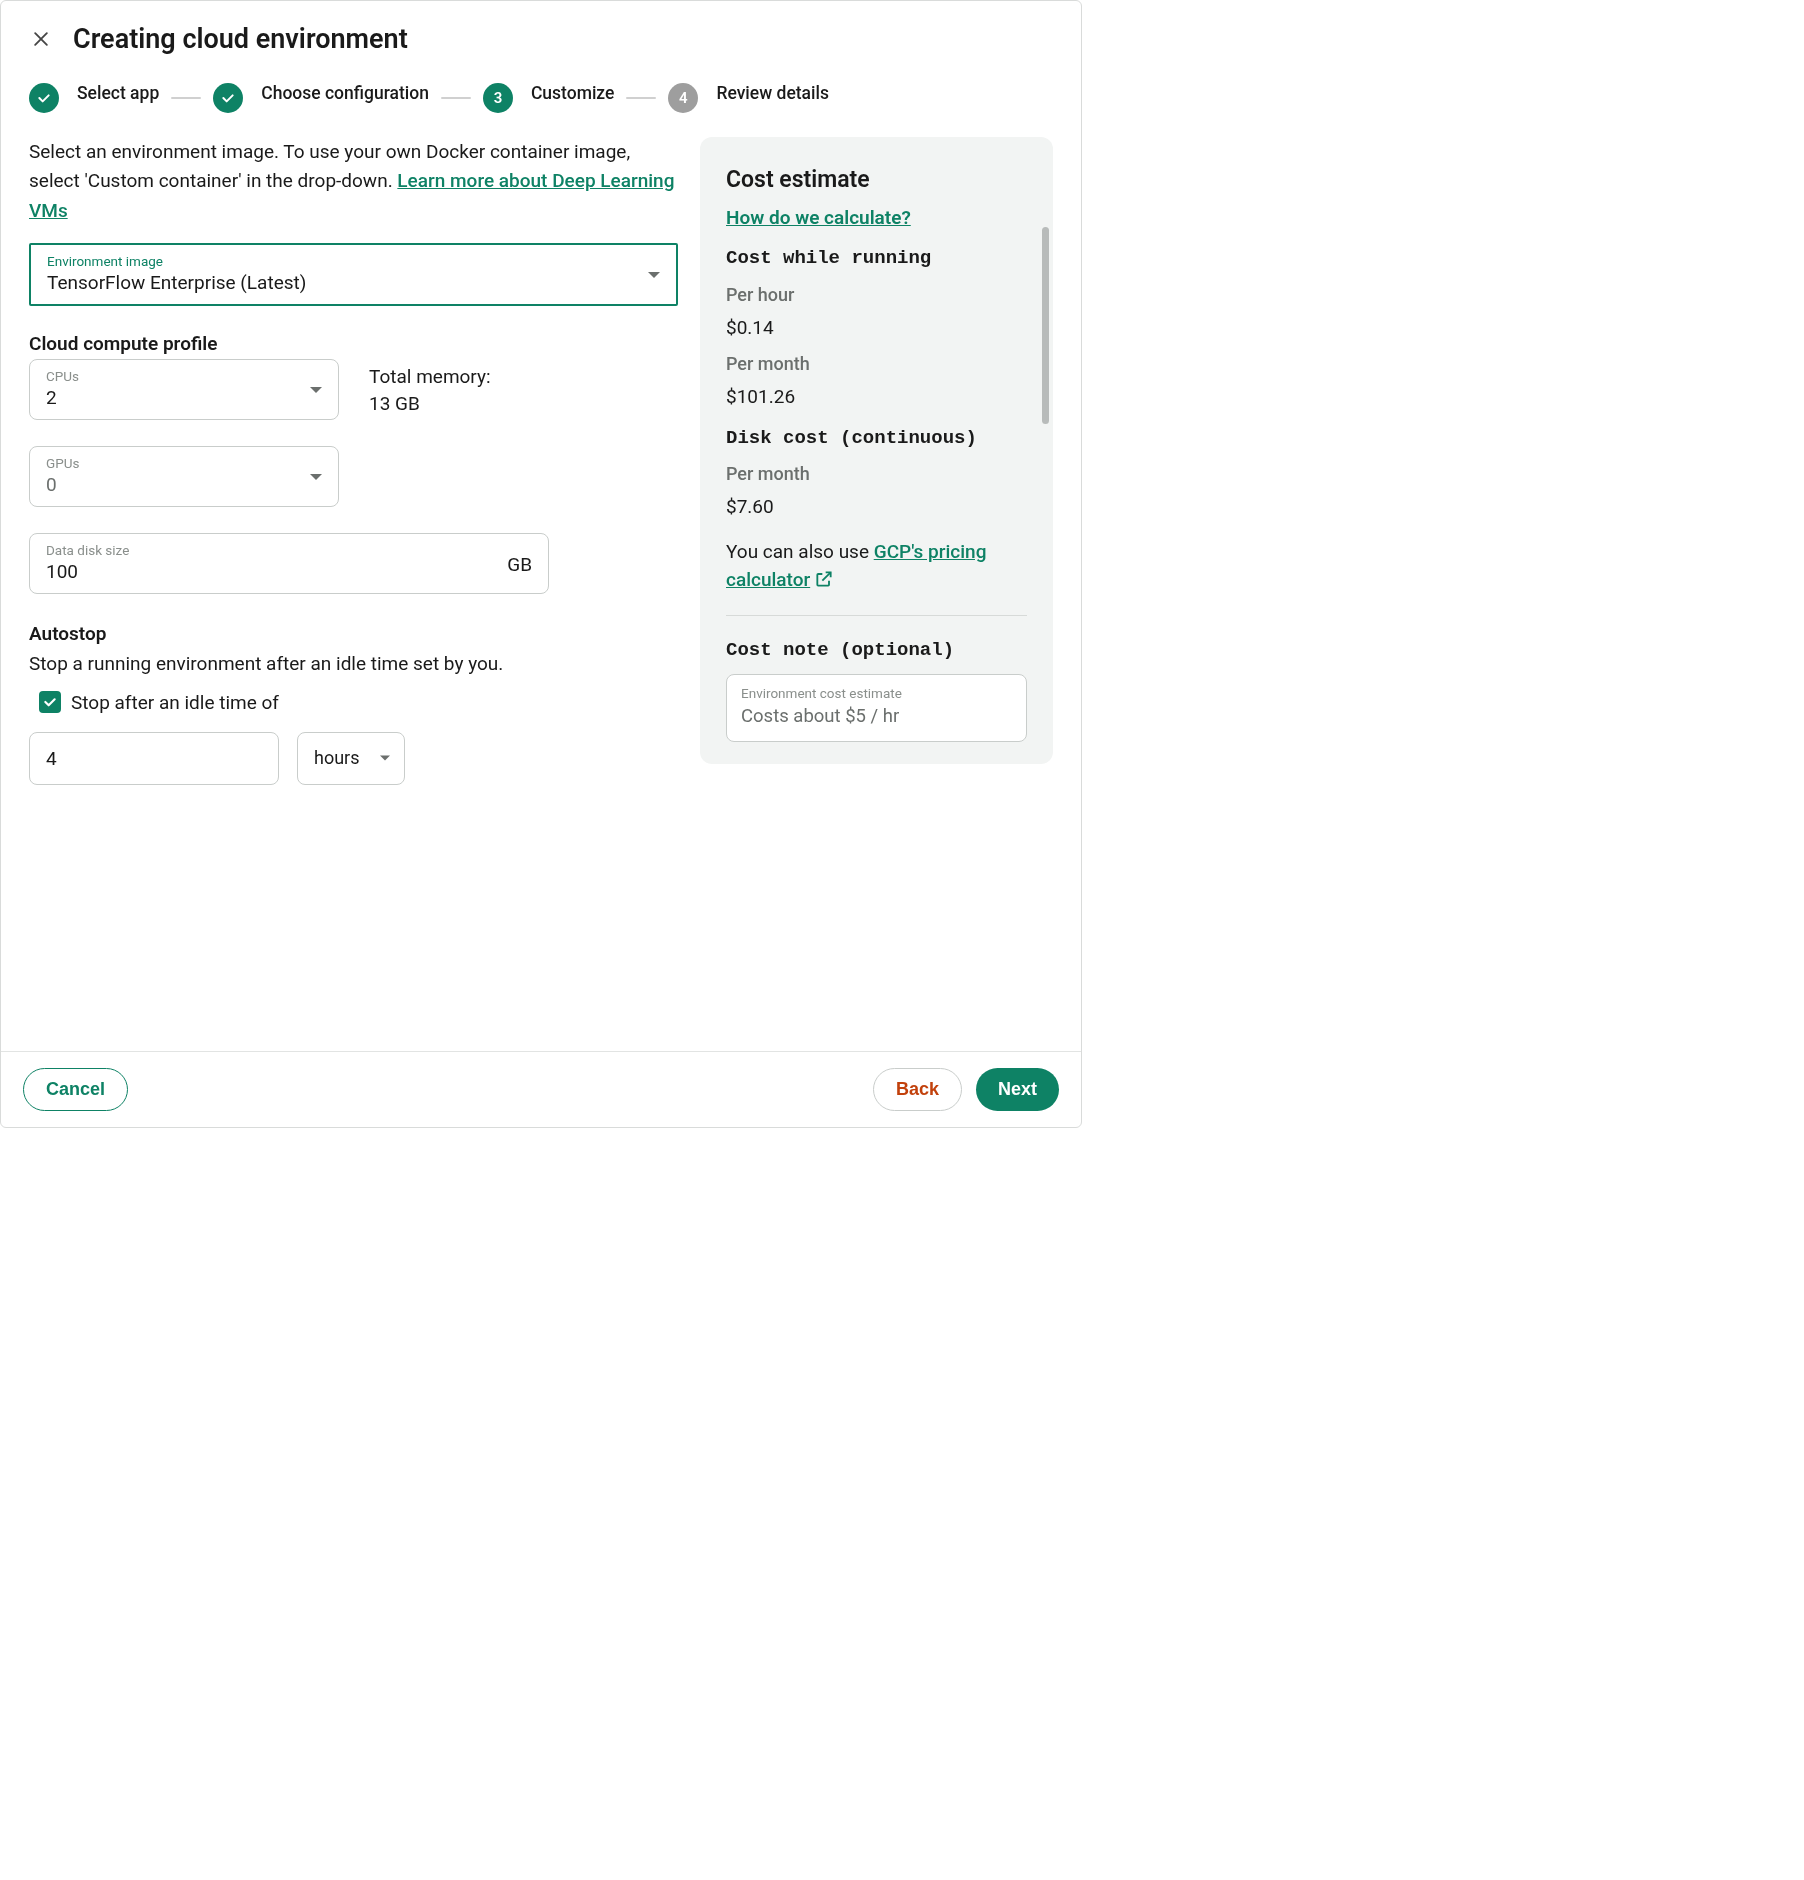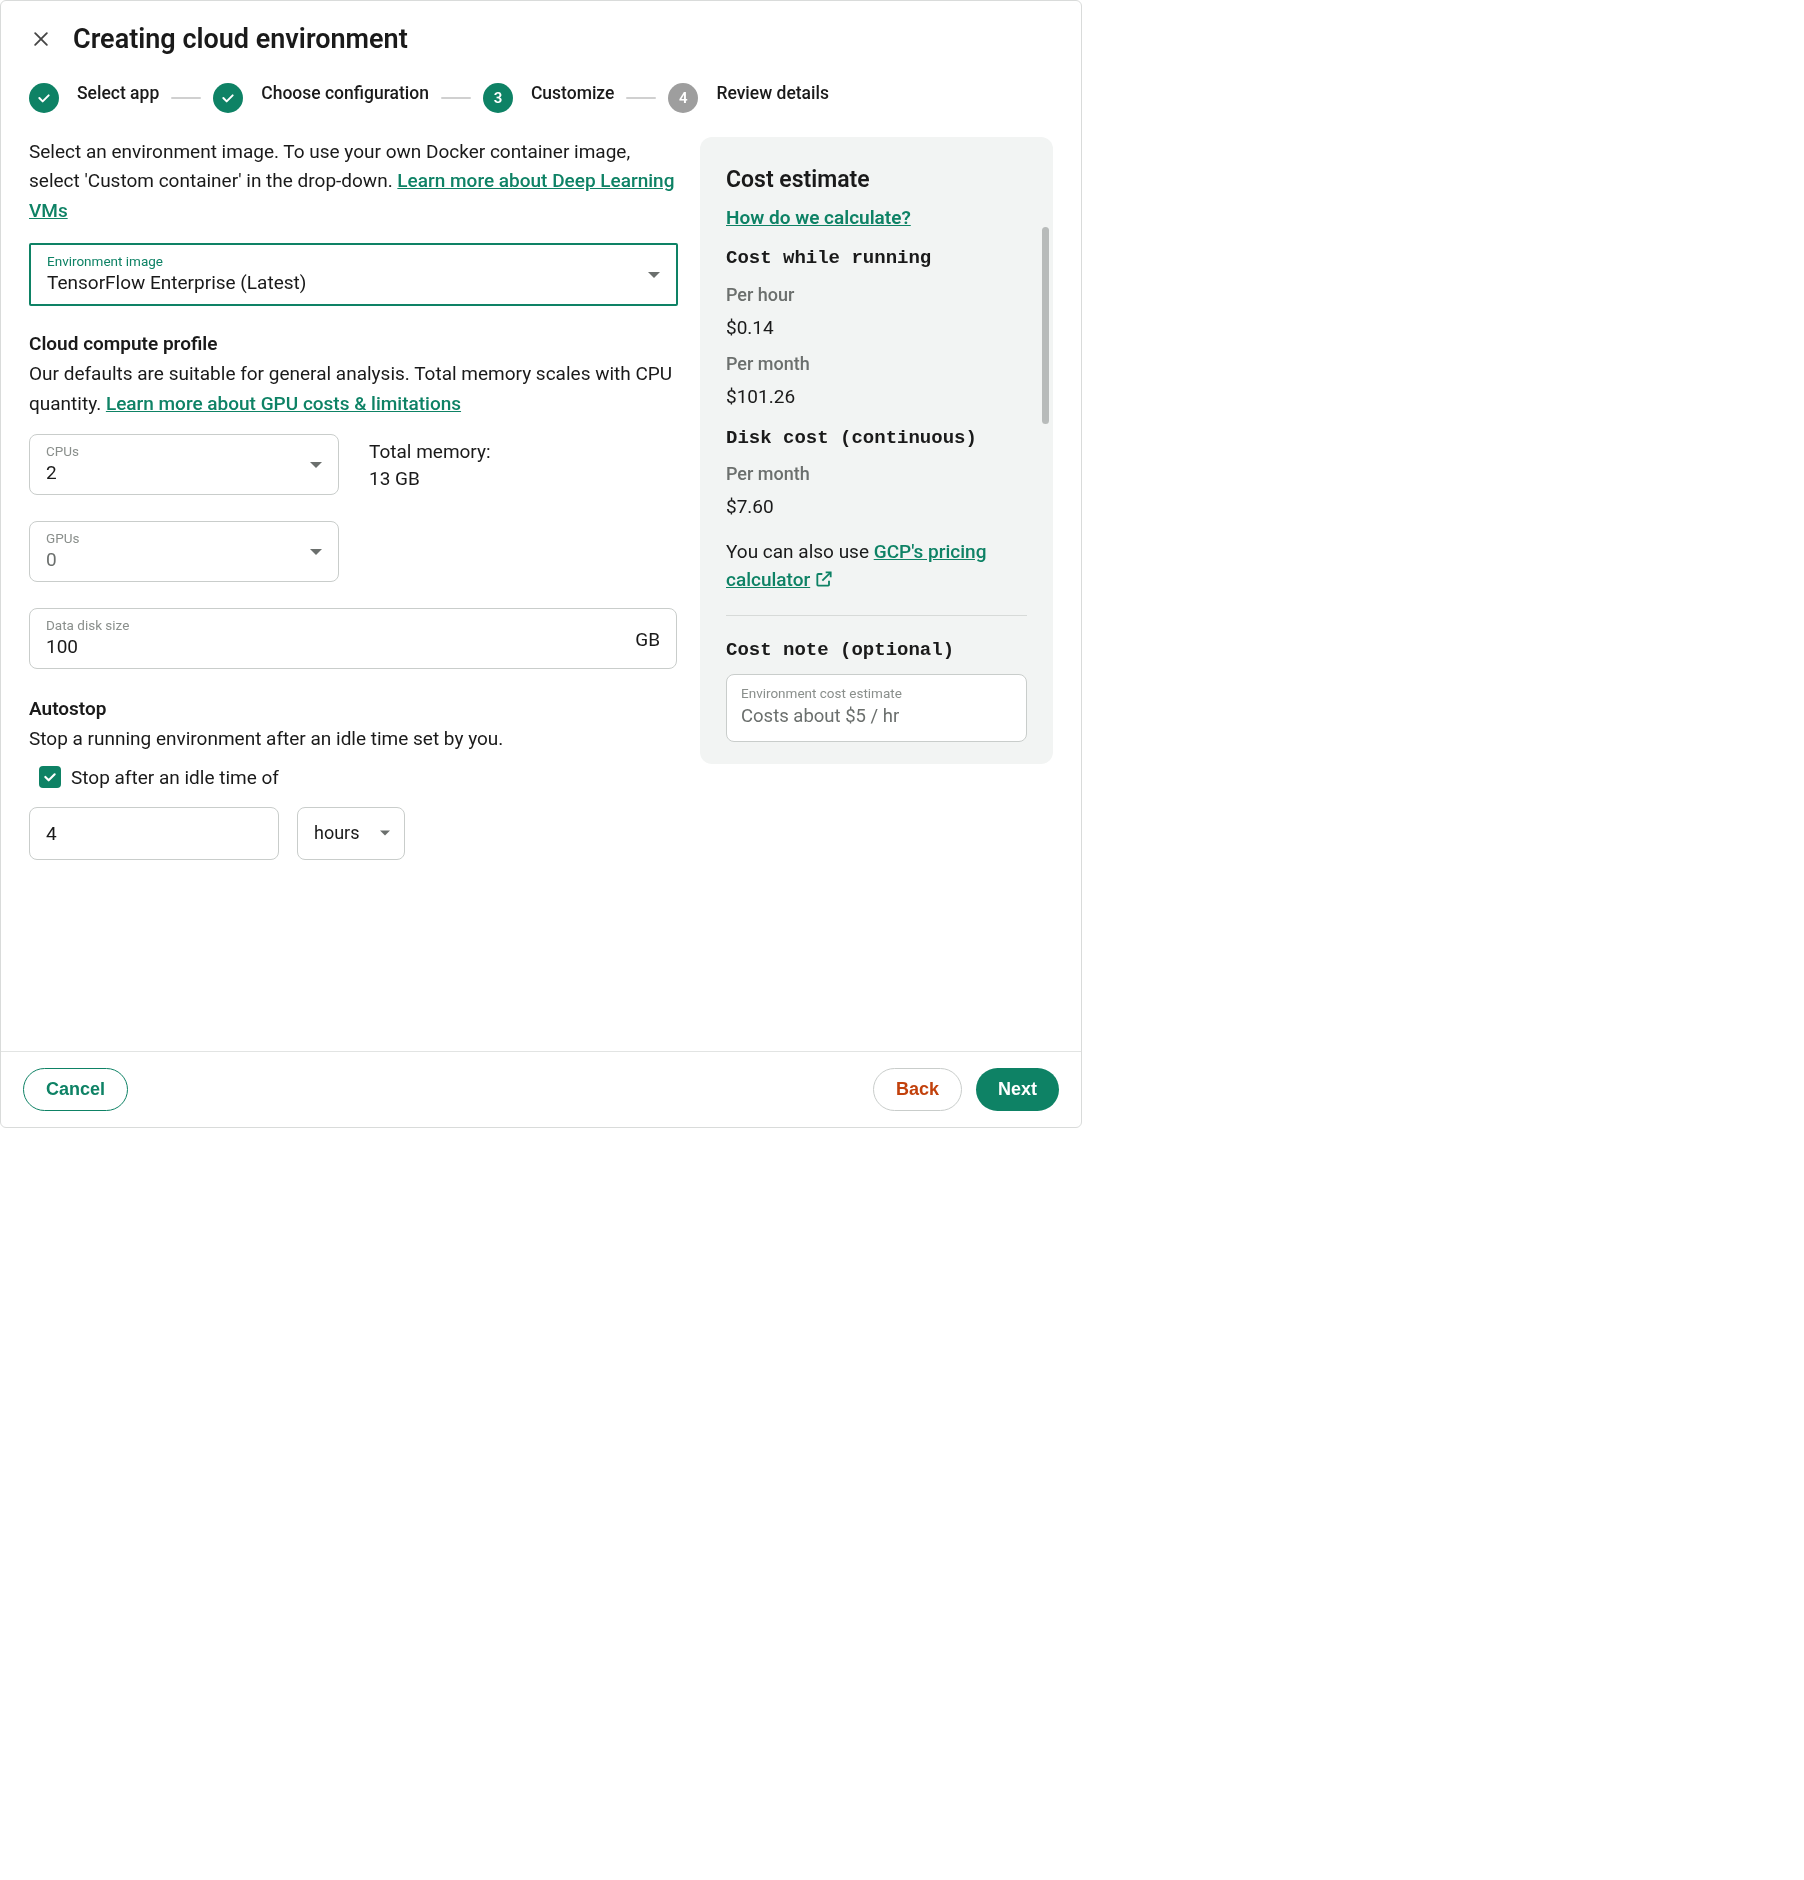--- a/index.html
+++ b/index.html
@@ -274,23 +274,20 @@
         <span>Select an environment image. To use your own Docker container image, select 'Custom container' in the drop-down. </span><a class="teal-link">Learn more about Deep Learning VMs</a>
       </p>
 
       <div class="field">
         <div class="field-label">Environment image</div>
         <div class="field-value">TensorFlow Enterprise (Latest)</div>
         <span class="caret"></span>
       </div>
 
       <div class="section-title">Cloud compute profile</div>
-      <p class="section-desc">
-        <span>Our defaults are suitable for general analysis. Total memory scales with CPU quantity. </span><a class="teal-link">Learn more about GPU costs &amp; limitations</a>
-      </p>
 
       <div class="row-inline">
         <div class="col-half">
           <div class="field-plain">
             <div class="field-label-plain">CPUs</div>
             <div class="field-value">2</div>
             <span class="caret"></span>
           </div>
         </div>
         <div class="static-pair">
@@ -302,21 +299,21 @@
       <div class="row-inline">
         <div class="col-half">
           <div class="field-plain">
             <div class="field-label-plain">GPUs</div>
             <div class="field-value" style="color:#6b6f6d;">0</div>
             <span class="caret"></span>
           </div>
         </div>
       </div>
 
-      <div class="field-plain" style="width:648px; margin-bottom:28px;">
+      <div class="field-plain" style="width:520px; margin-bottom:28px;">
         <div class="field-label-plain">Data disk size</div>
         <div class="field-value">100</div>
         <span class="suffix">GB</span>
       </div>
 
       <div class="section-title">Autostop</div>
       <p class="section-desc" style="margin-bottom:0;">Stop a running environment after an idle time set by you.</p>
       <div class="autostop-check-row">
         <span class="checkbox">
           <svg viewBox="0 0 24 24" fill="none" stroke="#fff" stroke-width="3.2" stroke-linecap="round" stroke-linejoin="round">

